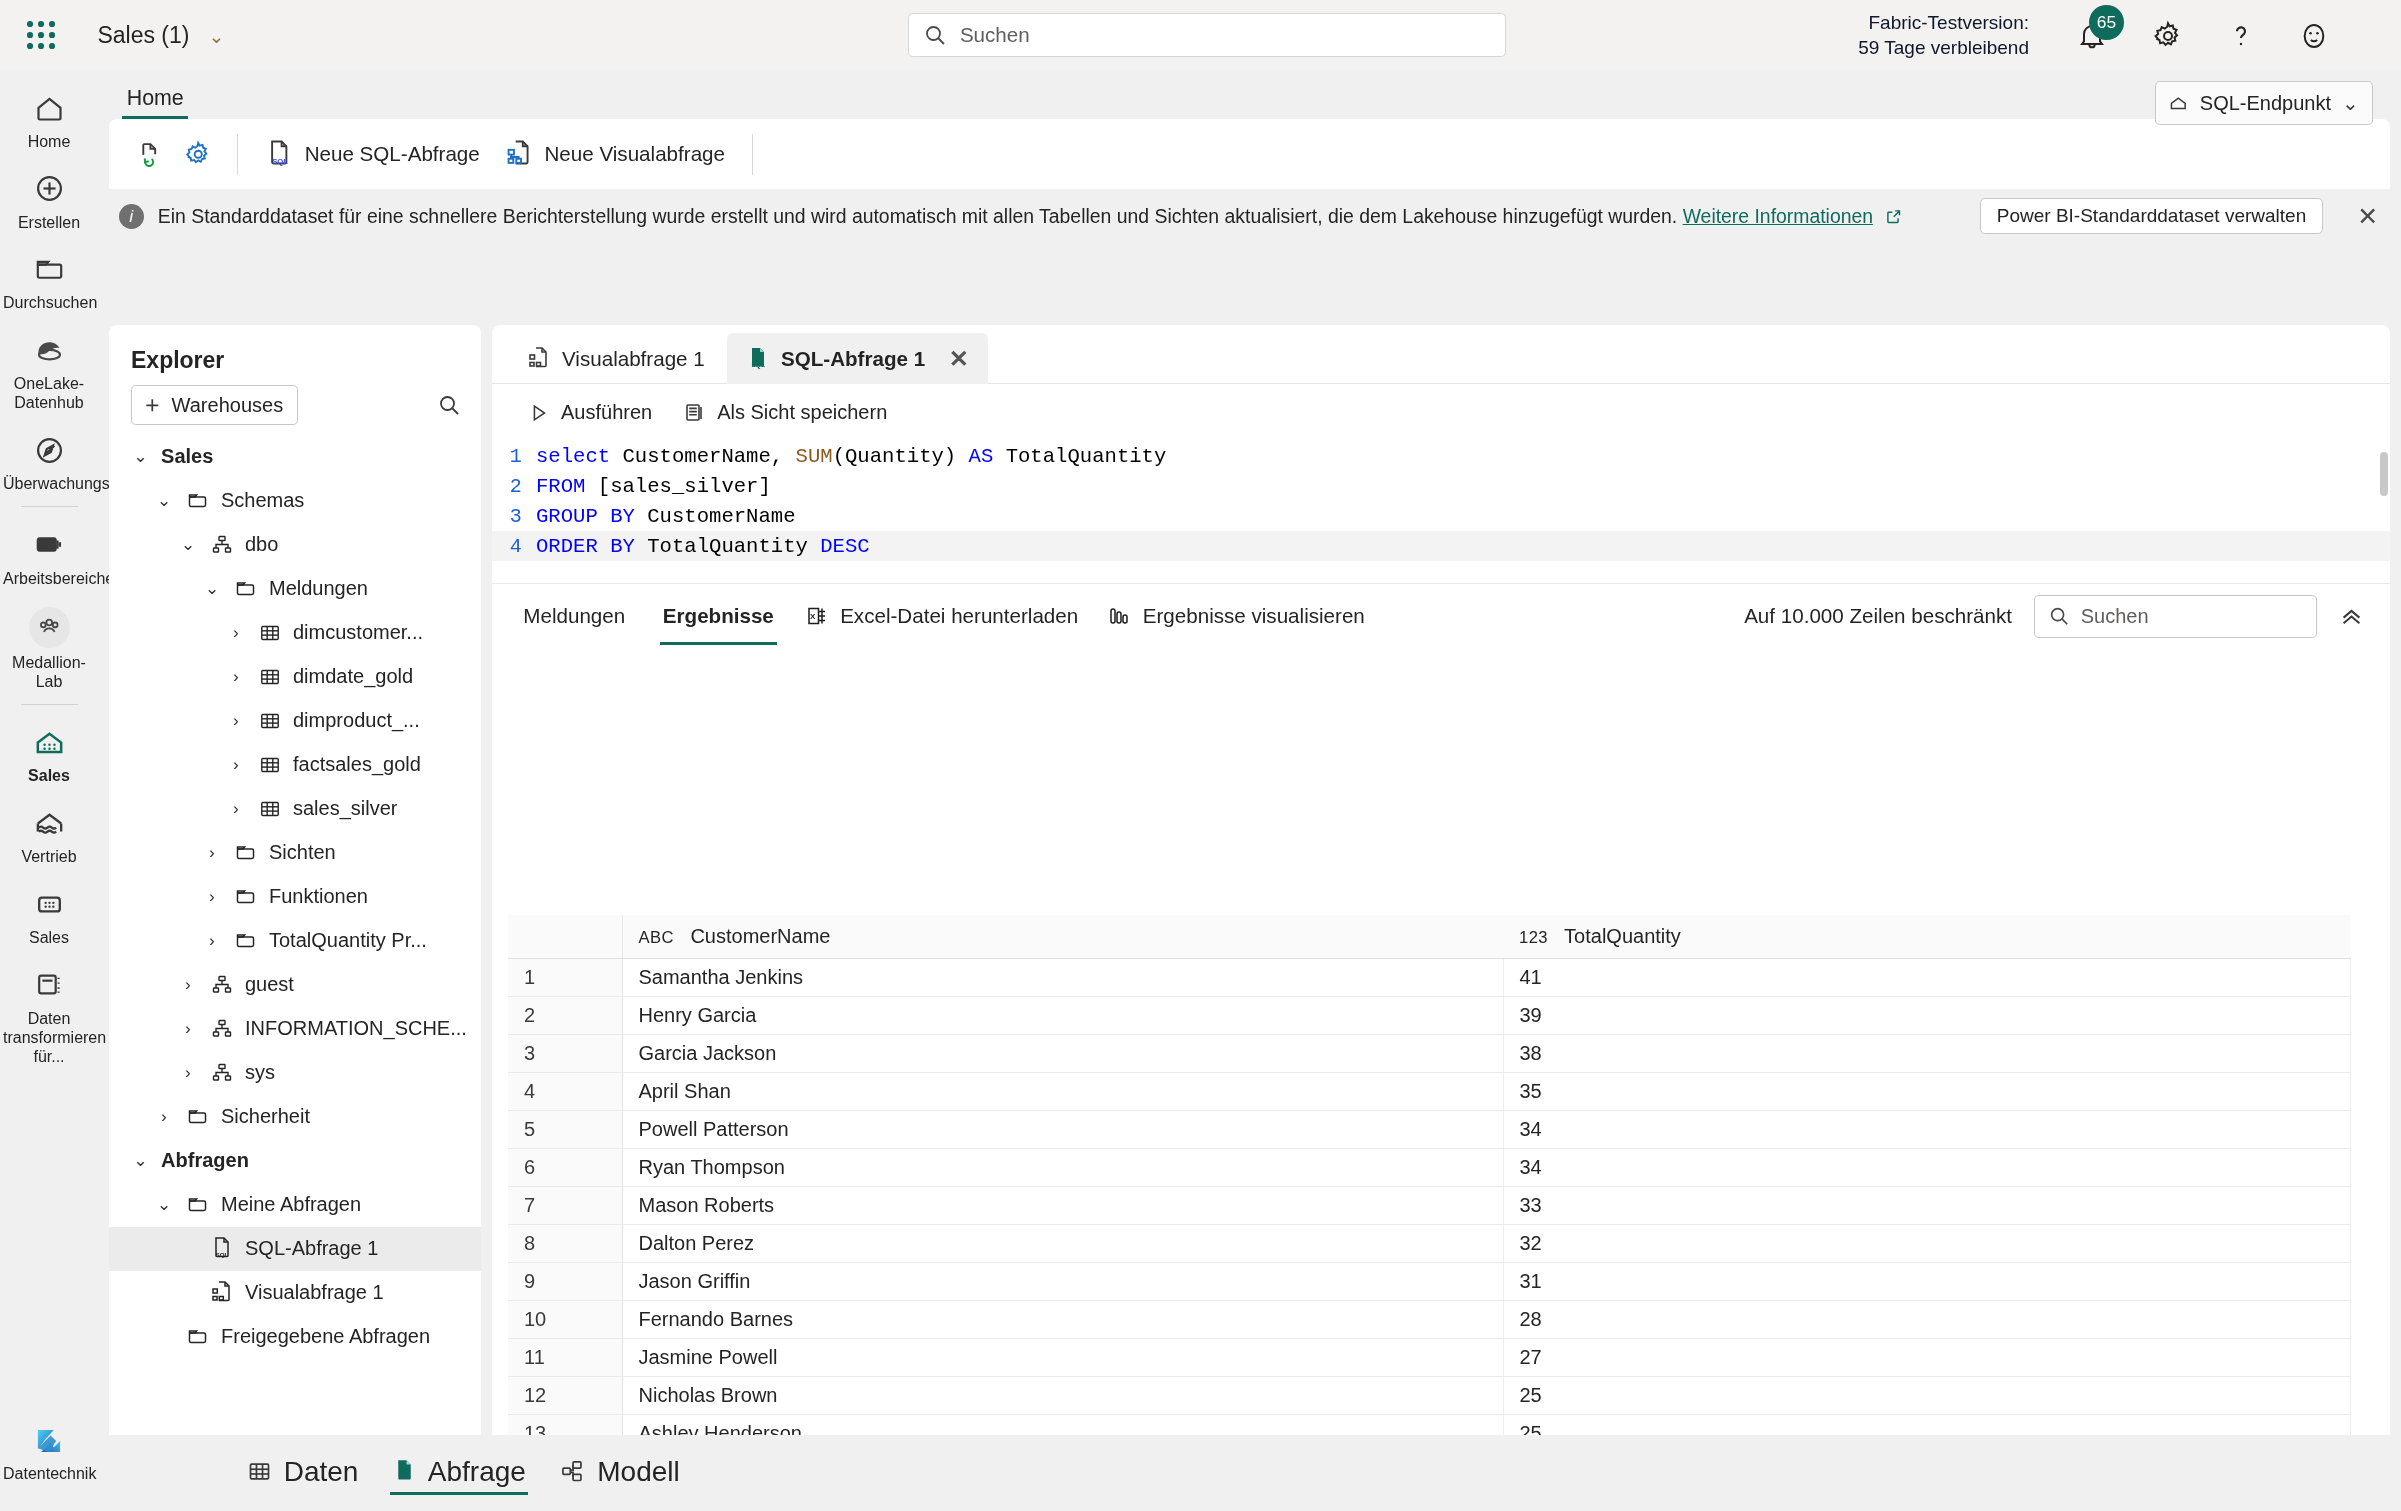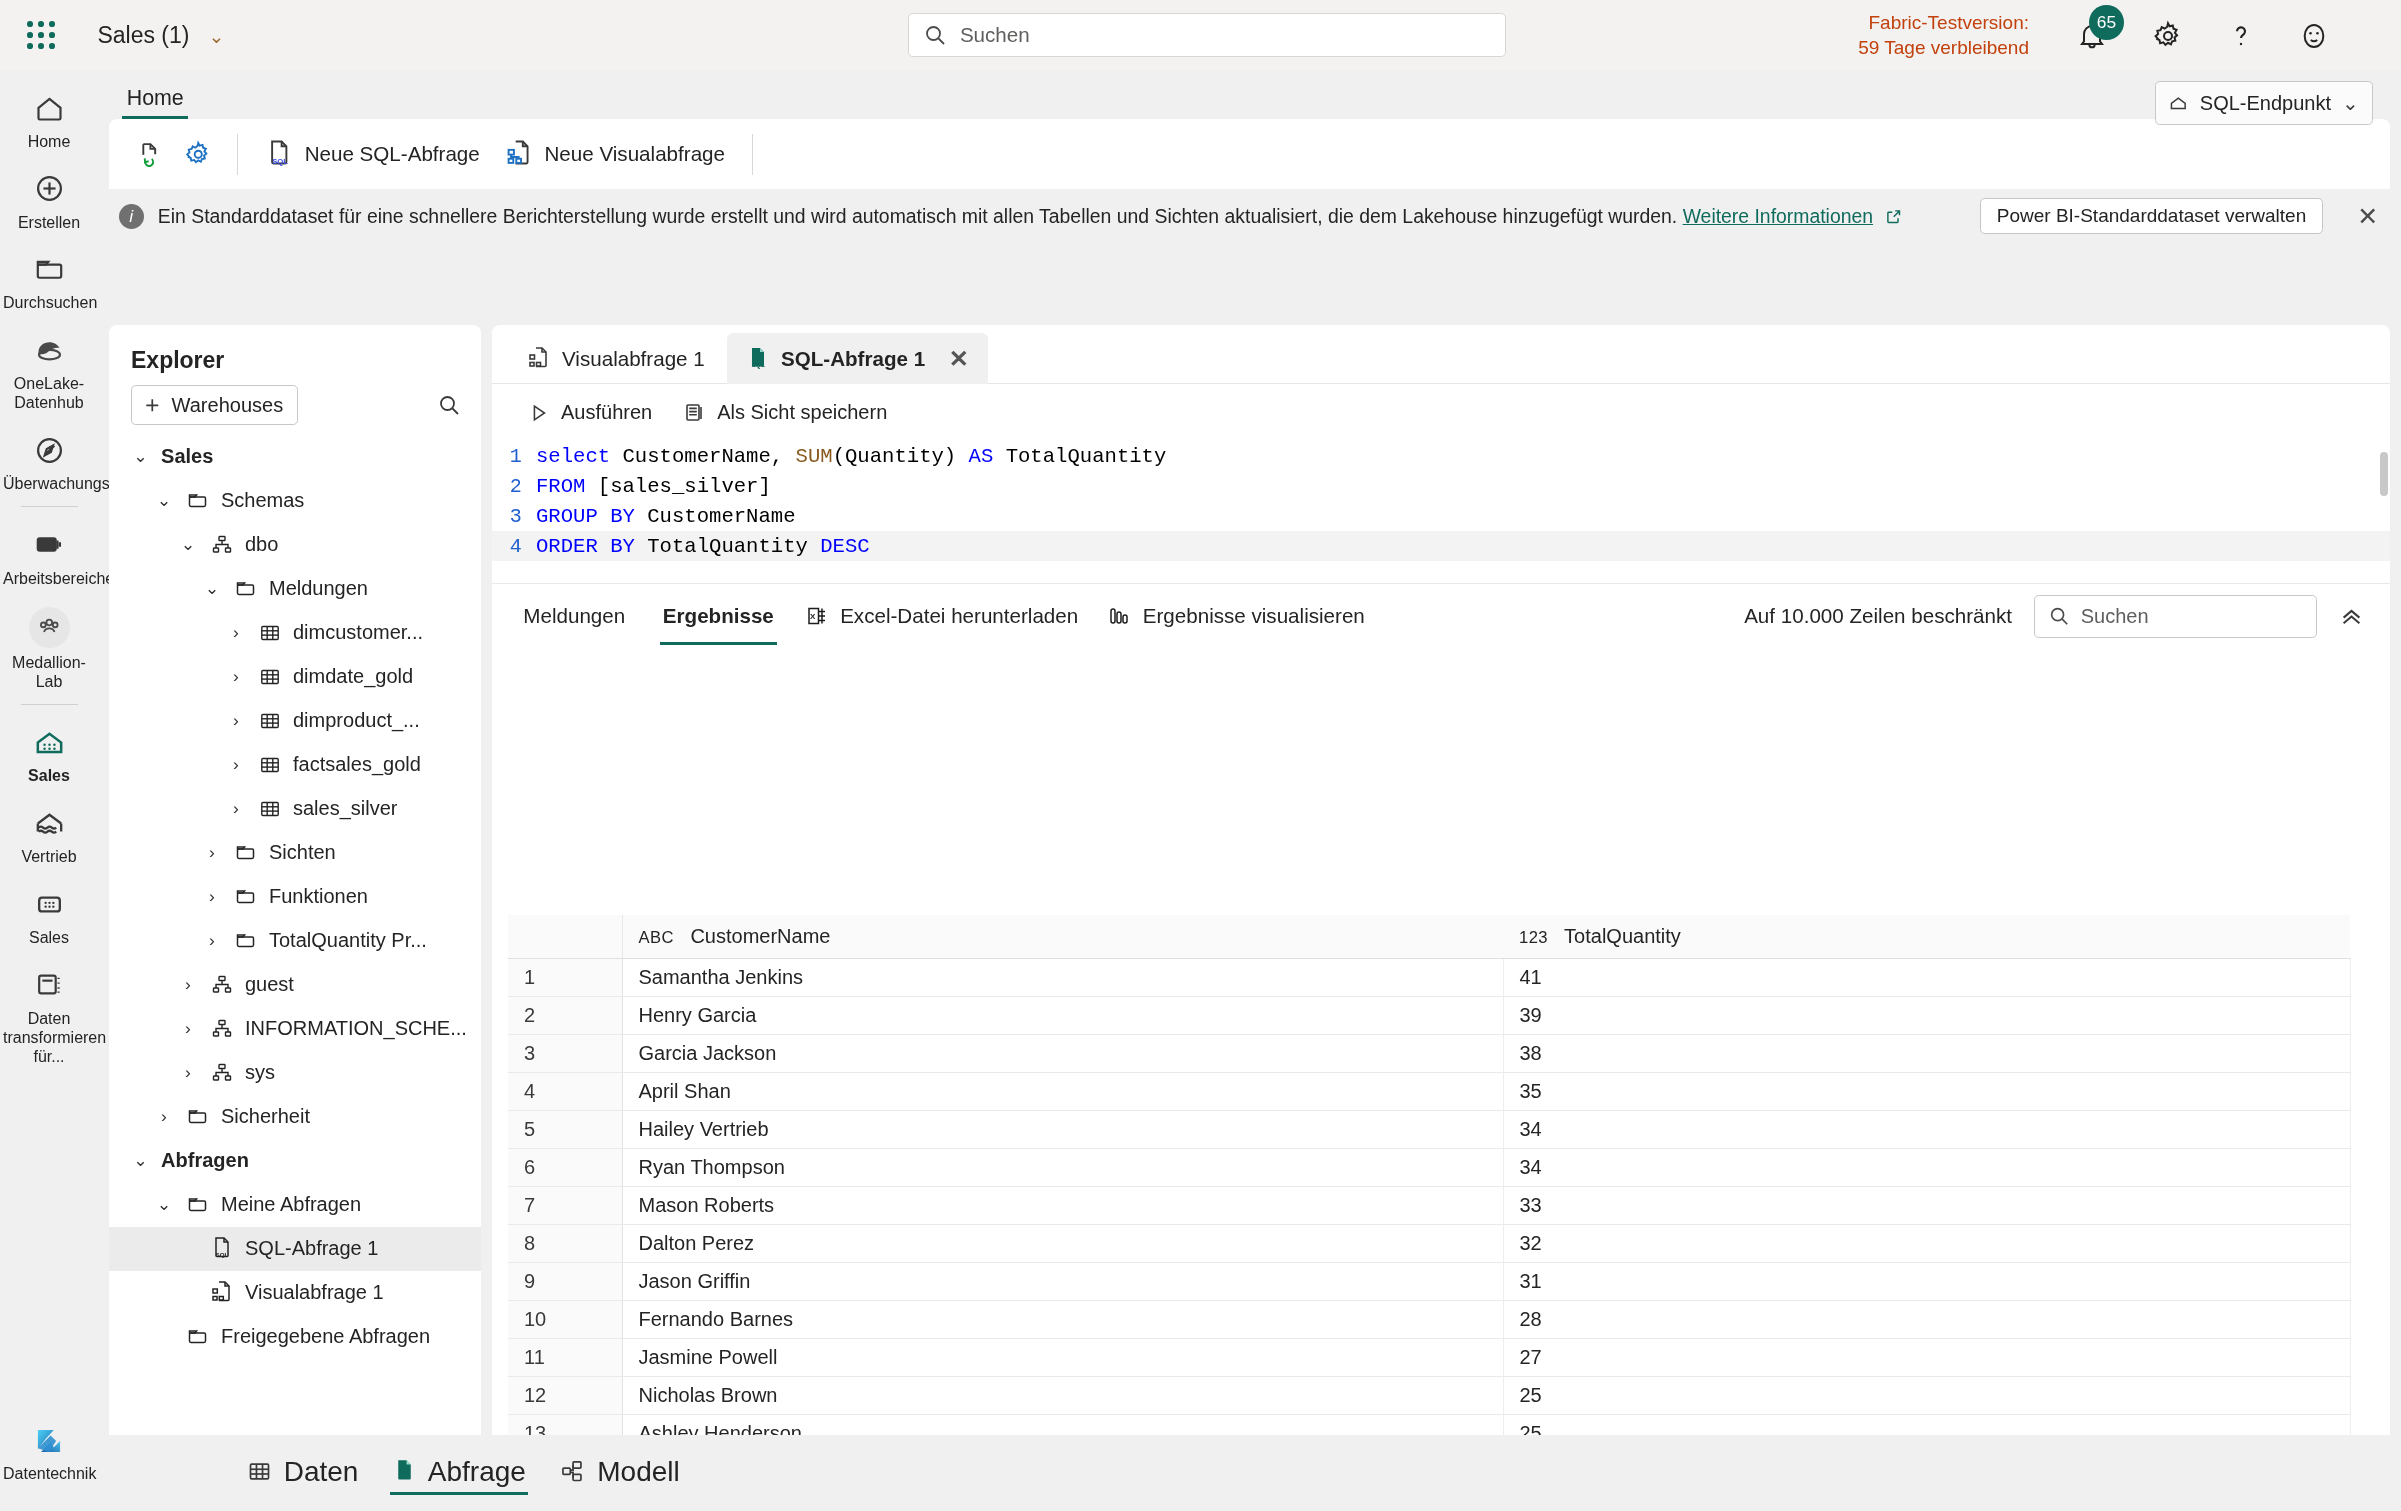--- a/index.html
+++ b/index.html
@@ -26,21 +26,21 @@
   }
   #waffle i { background:#0f6b5c; border-radius:50%; display:block; width:100%; height:100%; }
   #wsname { margin-left:33px; font-size:23px; color:#242424; white-space:nowrap; cursor:pointer;}
   .chev-dn { display:inline-block; margin-left:12.7px; color:#9a6b2f; font-size:19px; }
   #searchbox {
     position:absolute; left:908px; top:12.7px; width:598px; height:44px;
     background:#fff; border:0.8px solid #d6d6d6; border-radius:4.7px;
     display:flex; align-items:center; padding:0 14.2px; cursor:text;
   }
   #searchbox .ph { color:#605e5c; font-size:20.6px; margin-left:12.7px; }
-  #trial { position:absolute; right:372px; top:9.5px; text-align:right; font-size:19px; line-height:1.35; color:#c2410c; white-space:nowrap;}
+  #trial { position:absolute; right:372px; top:9.5px; text-align:right; font-size:19px; line-height:1.35; color:#0f172a; white-space:nowrap;}
   .topicon { position:absolute; top:14.2px; width:43px; height:43px; cursor:pointer; display:flex; align-items:center; justify-content:center;}
   #ic-bell { right:288px; }
   #ic-gear { right:212px; }
   #ic-help { right:139px; }
   #ic-face { right:66px; }
   #badge {
     position:absolute; right:277px; top:4.7px; min-width:35px; height:35px;
     background:#0f6b5c; color:#fff; border-radius:17.4px; font-size:17.4px;
     display:flex; align-items:center; justify-content:center; padding:0 6.3px;
   }
@@ -881,21 +881,21 @@
                 <td>Garcia Jackson</td>
                 <td>38</td>
               </tr>
               <tr>
                 <td class="idx">4</td>
                 <td>April Shan</td>
                 <td>35</td>
               </tr>
               <tr>
                 <td class="idx">5</td>
-                <td>Hailey Vertrieb</td>
+                <td>Powell Patterson</td>
                 <td>34</td>
               </tr>
               <tr>
                 <td class="idx">6</td>
                 <td>Ryan Thompson</td>
                 <td>34</td>
               </tr>
               <tr>
                 <td class="idx">7</td>
                 <td>Mason Roberts</td>

